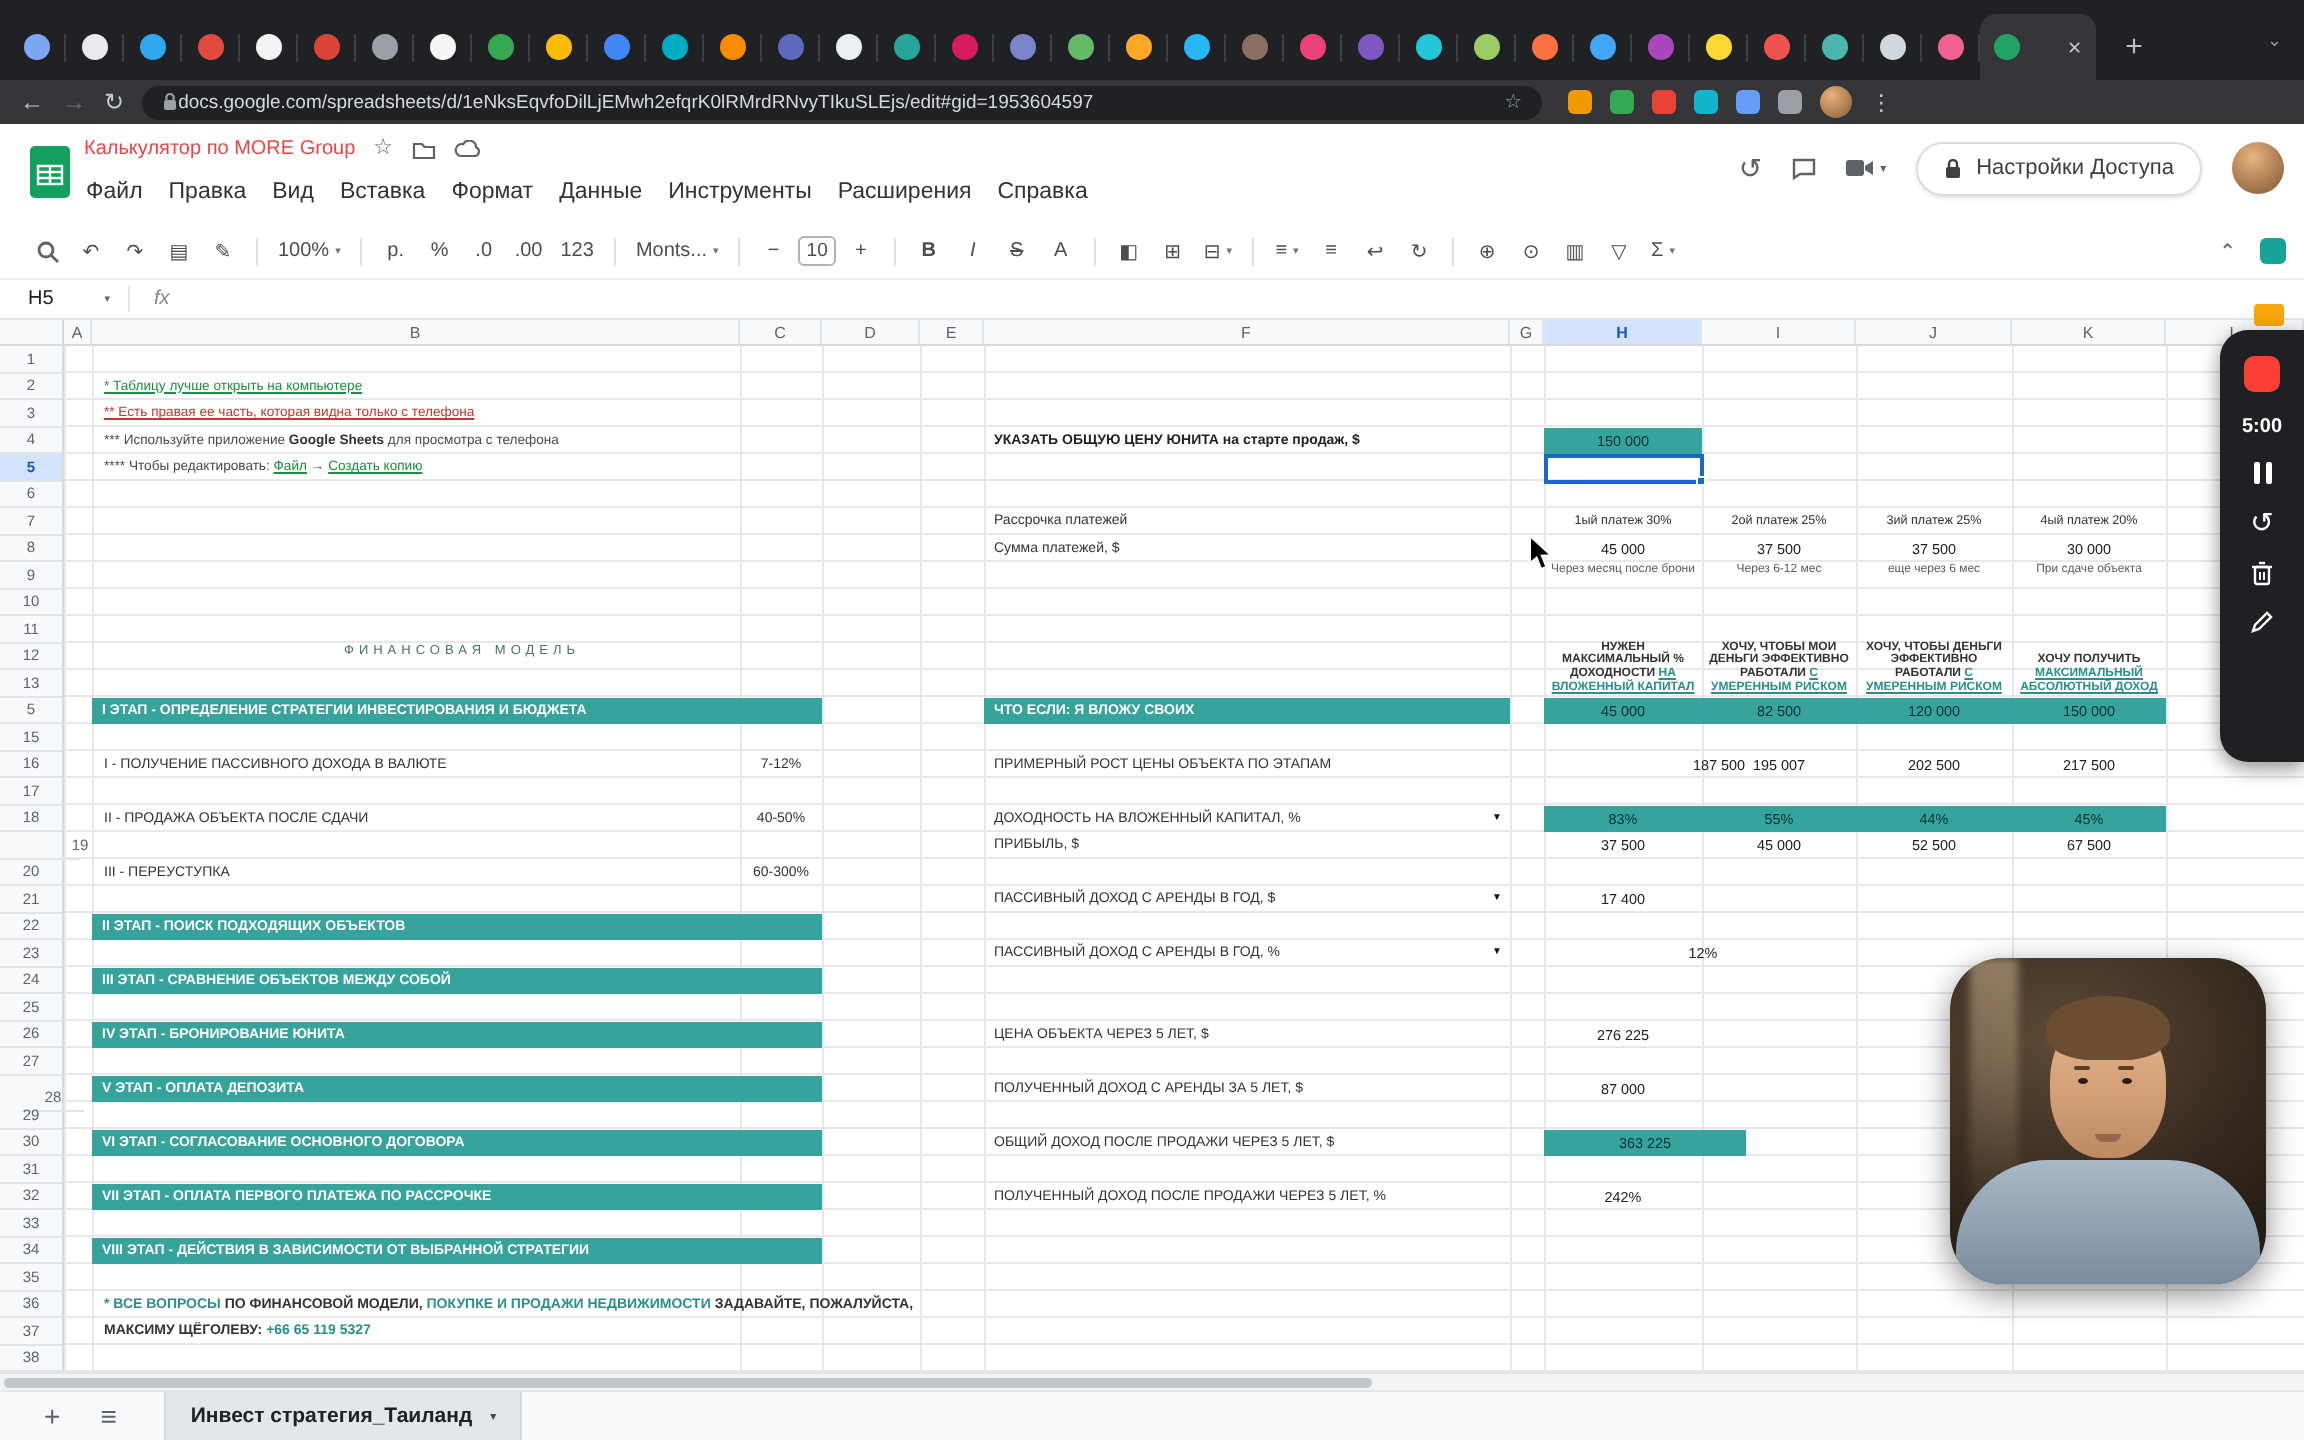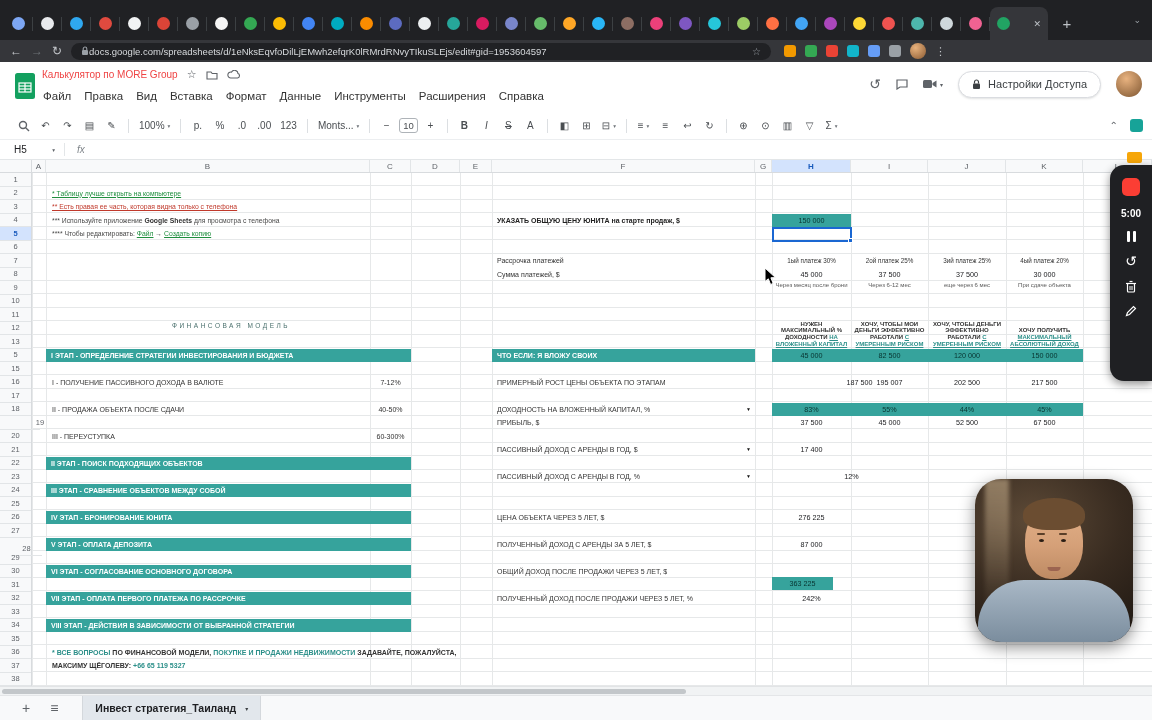--- a/index.html
+++ b/index.html
@@ -482,21 +482,21 @@
         <div class="cell v" style="left: 1006px; top: 243px; width: 77px; height: 13.5px; line-height: 13.5px;">67 500</div>
         <div class="cell fl" style="left: 492px; top: 270px; width: 263px; height: 13.5px; line-height: 13.5px;">ПАССИВНЫЙ ДОХОД С АРЕНДЫ В ГОД, $<span class="ddt">▼</span></div>
         <div class="cell v" style="left: 772px; top: 270px; width: 79px; height: 13.5px; line-height: 13.5px;">17 400</div>
         <div class="cell fl" style="left: 492px; top: 297px; width: 263px; height: 13.5px; line-height: 13.5px;">ПАССИВНЫЙ ДОХОД С АРЕНДЫ В ГОД, %<span class="ddt">▼</span></div>
         <div class="cell v" style="left: 812px; top: 297px; width: 79px; height: 13.5px; line-height: 13.5px;">12%</div>
         <div class="cell fl" style="left: 492px; top: 337.5px; width: 263px; height: 13.5px; line-height: 13.5px;">ЦЕНА ОБЪЕКТА ЧЕРЕЗ 5 ЛЕТ, $</div>
         <div class="cell v" style="left: 772px; top: 337.5px; width: 79px; height: 13.5px; line-height: 13.5px;">276 225</div>
         <div class="cell fl" style="left: 492px; top: 364.5px; width: 263px; height: 13.5px; line-height: 13.5px;">ПОЛУЧЕННЫЙ ДОХОД С АРЕНДЫ ЗА 5 ЛЕТ, $</div>
         <div class="cell v" style="left: 772px; top: 364.5px; width: 79px; height: 13.5px; line-height: 13.5px;">87 000</div>
         <div class="cell fl" style="left: 492px; top: 391.5px; width: 263px; height: 13.5px; line-height: 13.5px;">ОБЩИЙ ДОХОД ПОСЛЕ ПРОДАЖИ ЧЕРЕЗ 5 ЛЕТ, $</div>
-        <div class="cell v teal" style="left: 772px; top: 391.5px; width: 61px; height: 13.5px; line-height: 13.5px; margin-top: 12px;">363 225</div>
+        <div class="cell v teal" style="left: 772px; top: 391.5px; width: 101px; height: 13.5px; line-height: 13.5px;">363 225</div>
         <div class="cell fl" style="left: 492px; top: 418.5px; width: 263px; height: 13.5px; line-height: 13.5px;">ПОЛУЧЕННЫЙ ДОХОД ПОСЛЕ ПРОДАЖИ ЧЕРЕЗ 5 ЛЕТ, %</div>
         <div class="cell v" style="left: 772px; top: 418.5px; width: 79px; height: 13.5px; line-height: 13.5px;">242%</div>
       </div>
     <div class="rowhs" id="rowhs">
         <div class="rowh" style="top: 0px;">1</div>
         <div class="rowh" style="top: 13.5px;">2</div>
         <div class="rowh" style="top: 27px;">3</div>
         <div class="rowh" style="top: 40.5px;">4</div>
         <div class="rowh hl" style="top: 54px;">5</div>
         <div class="rowh" style="top: 67.5px;">6</div>

